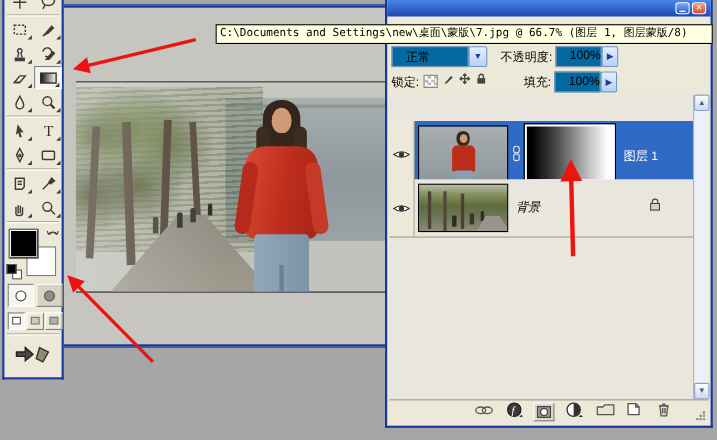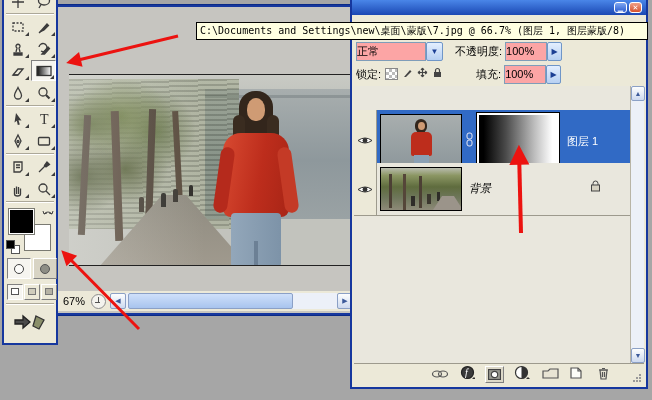--- a/index.html
+++ b/index.html
@@ -8,22 +8,22 @@
   #stage { position:relative; width:652px; height:400px; background:#a6a6a6; }
 
   
   .win-border { border:2px solid #16379e; box-shadow:0 0 0 1px #0b2a86; }
   .titlebar { background:linear-gradient(180deg,#4a86e8 0%,#2a5cd0 45%,#1b48b4 100%);
               color:#fff; font-weight:bold; font-size:11px; display:flex; align-items:center; }
   .tb-btn { width:15px; height:13px; border:1px solid #fff; border-radius:3px; margin-left:2px;
             background:linear-gradient(180deg,#7fa8f2,#2a5cd0); display:flex; align-items:center;
             justify-content:center; color:#fff; font-size:8px; line-height:1; }
   .tb-btn.close { background:linear-gradient(180deg,#f0a086,#d6512d); }
-  .field { background:#fca5a5; border:1px solid #7f9db9; font-size:11px; color:#000;
-           display:flex; align-items:center; padding-left:0; }
+  .field { background:#0369a1; border:1px solid #7f9db9; font-size:11px; color:#000;
+           display:flex; align-items:center; padding-left:12px; }
   .xp-drop { background:linear-gradient(180deg,#e3efff,#b7d0f2); border:1px solid #6f96c8;
              border-radius:2px; color:#1c3f94; font-size:8px; display:flex; align-items:center; justify-content:center; }
   .raised { background:#ece9d8; border:1px solid; border-color:#fff #808080 #808080 #fff; }
   .sunken { background:#f6f5f0; border:1px solid; border-color:#808080 #fff #fff #808080; }
   .cjk { font-family:"Liberation Sans", sans-serif; }
 
   
   #toolbox { position:absolute; left:2px; top:0; width:56px; height:345px; z-index:20;
              background:#ece9d8; border:2px solid #16379e; border-top:none; }
   .tool { position:absolute; width:25px; height:21px; display:flex; align-items:center;
@@ -114,32 +114,20 @@
           <div style="position:absolute;left:8px;top:42px;width:66px;height:84px;background:linear-gradient(100deg,#d84a31 0%,#bd2d1c 55%,#a82516 100%);border-radius:18px 18px 8px 8px;"></div>
           <div style="position:absolute;left:2px;top:56px;width:14px;height:66px;background:#b52a1c;border-radius:7px;transform:rotate(8deg);"></div>
           <div style="position:absolute;left:66px;top:56px;width:14px;height:66px;background:#c43a26;border-radius:7px;transform:rotate(-8deg);"></div>
           <div style="position:absolute;left:16px;top:122px;width:50px;height:54px;background:linear-gradient(90deg,#93a7ba,#7d93a8);border-radius:4px;"></div>
           <div style="position:absolute;left:39px;top:150px;width:4px;height:26px;background:#6c8095;"></div>
         </div>
         <div style="left:0;top:0;bottom:0;width:60%;background:linear-gradient(90deg,rgba(235,235,230,.30),rgba(235,235,230,0) 80%);"></div>
       </div>
     </div>
 
-    <div id="iw-status">
-      <span style="width:34px;padding-left:6px;">67%</span>
-      <span style="width:15px;height:15px;border:1px solid #8c8c8c;border-radius:50%;background:#f4f3ee;position:relative;margin-right:4px;">
-        <span style="position:absolute;left:6px;top:2px;width:1px;height:6px;background:#555;"></span>
-        <span style="position:absolute;left:3px;top:7px;width:5px;height:1px;background:#555;"></span>
-      </span>
-      <span class="sb-btn" style="width:16px;height:16px;">◀</span>
-      <span class="sb-track" style="flex:1;height:16px;position:relative;">
-        <span class="sb-thumb" style="position:absolute;left:2px;top:0;width:78%;height:16px;"></span>
-      </span>
-      <span class="sb-btn" style="width:16px;height:16px;">▶</span>
-    </div>
   </div>
 
   <div id="toolbox">
 
     <div style="position:absolute;left:0;top:0;width:52px;height:13px;overflow:hidden;">
       <div class="tool noflag" style="left:1px;top:-9px;">
         <svg width="16" height="16">
             <path d="M8 2 V14 M2 8 H14"></path>
           </svg>
         </div>

